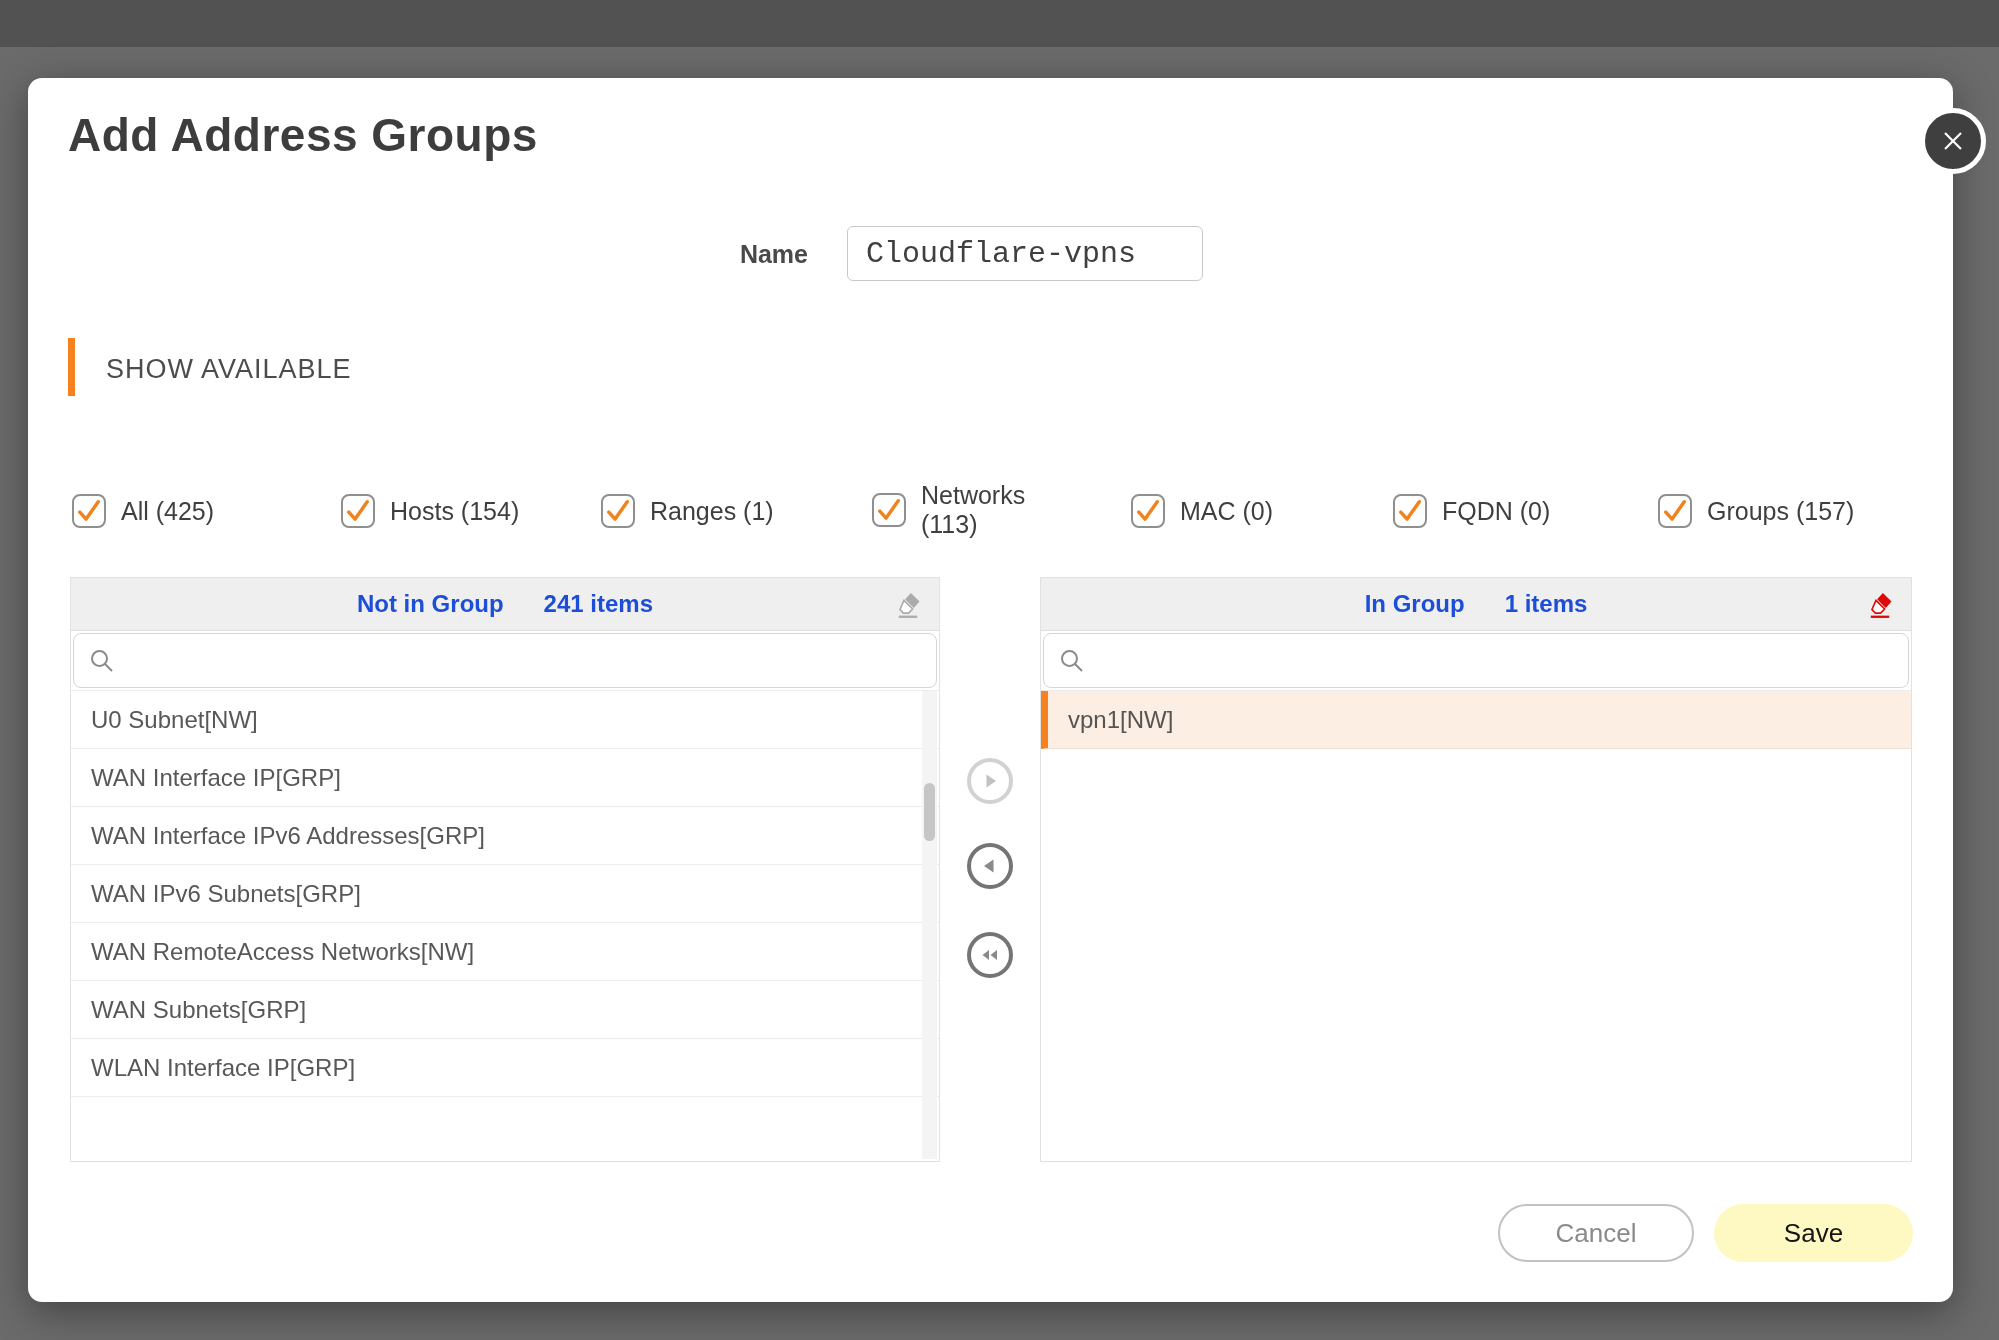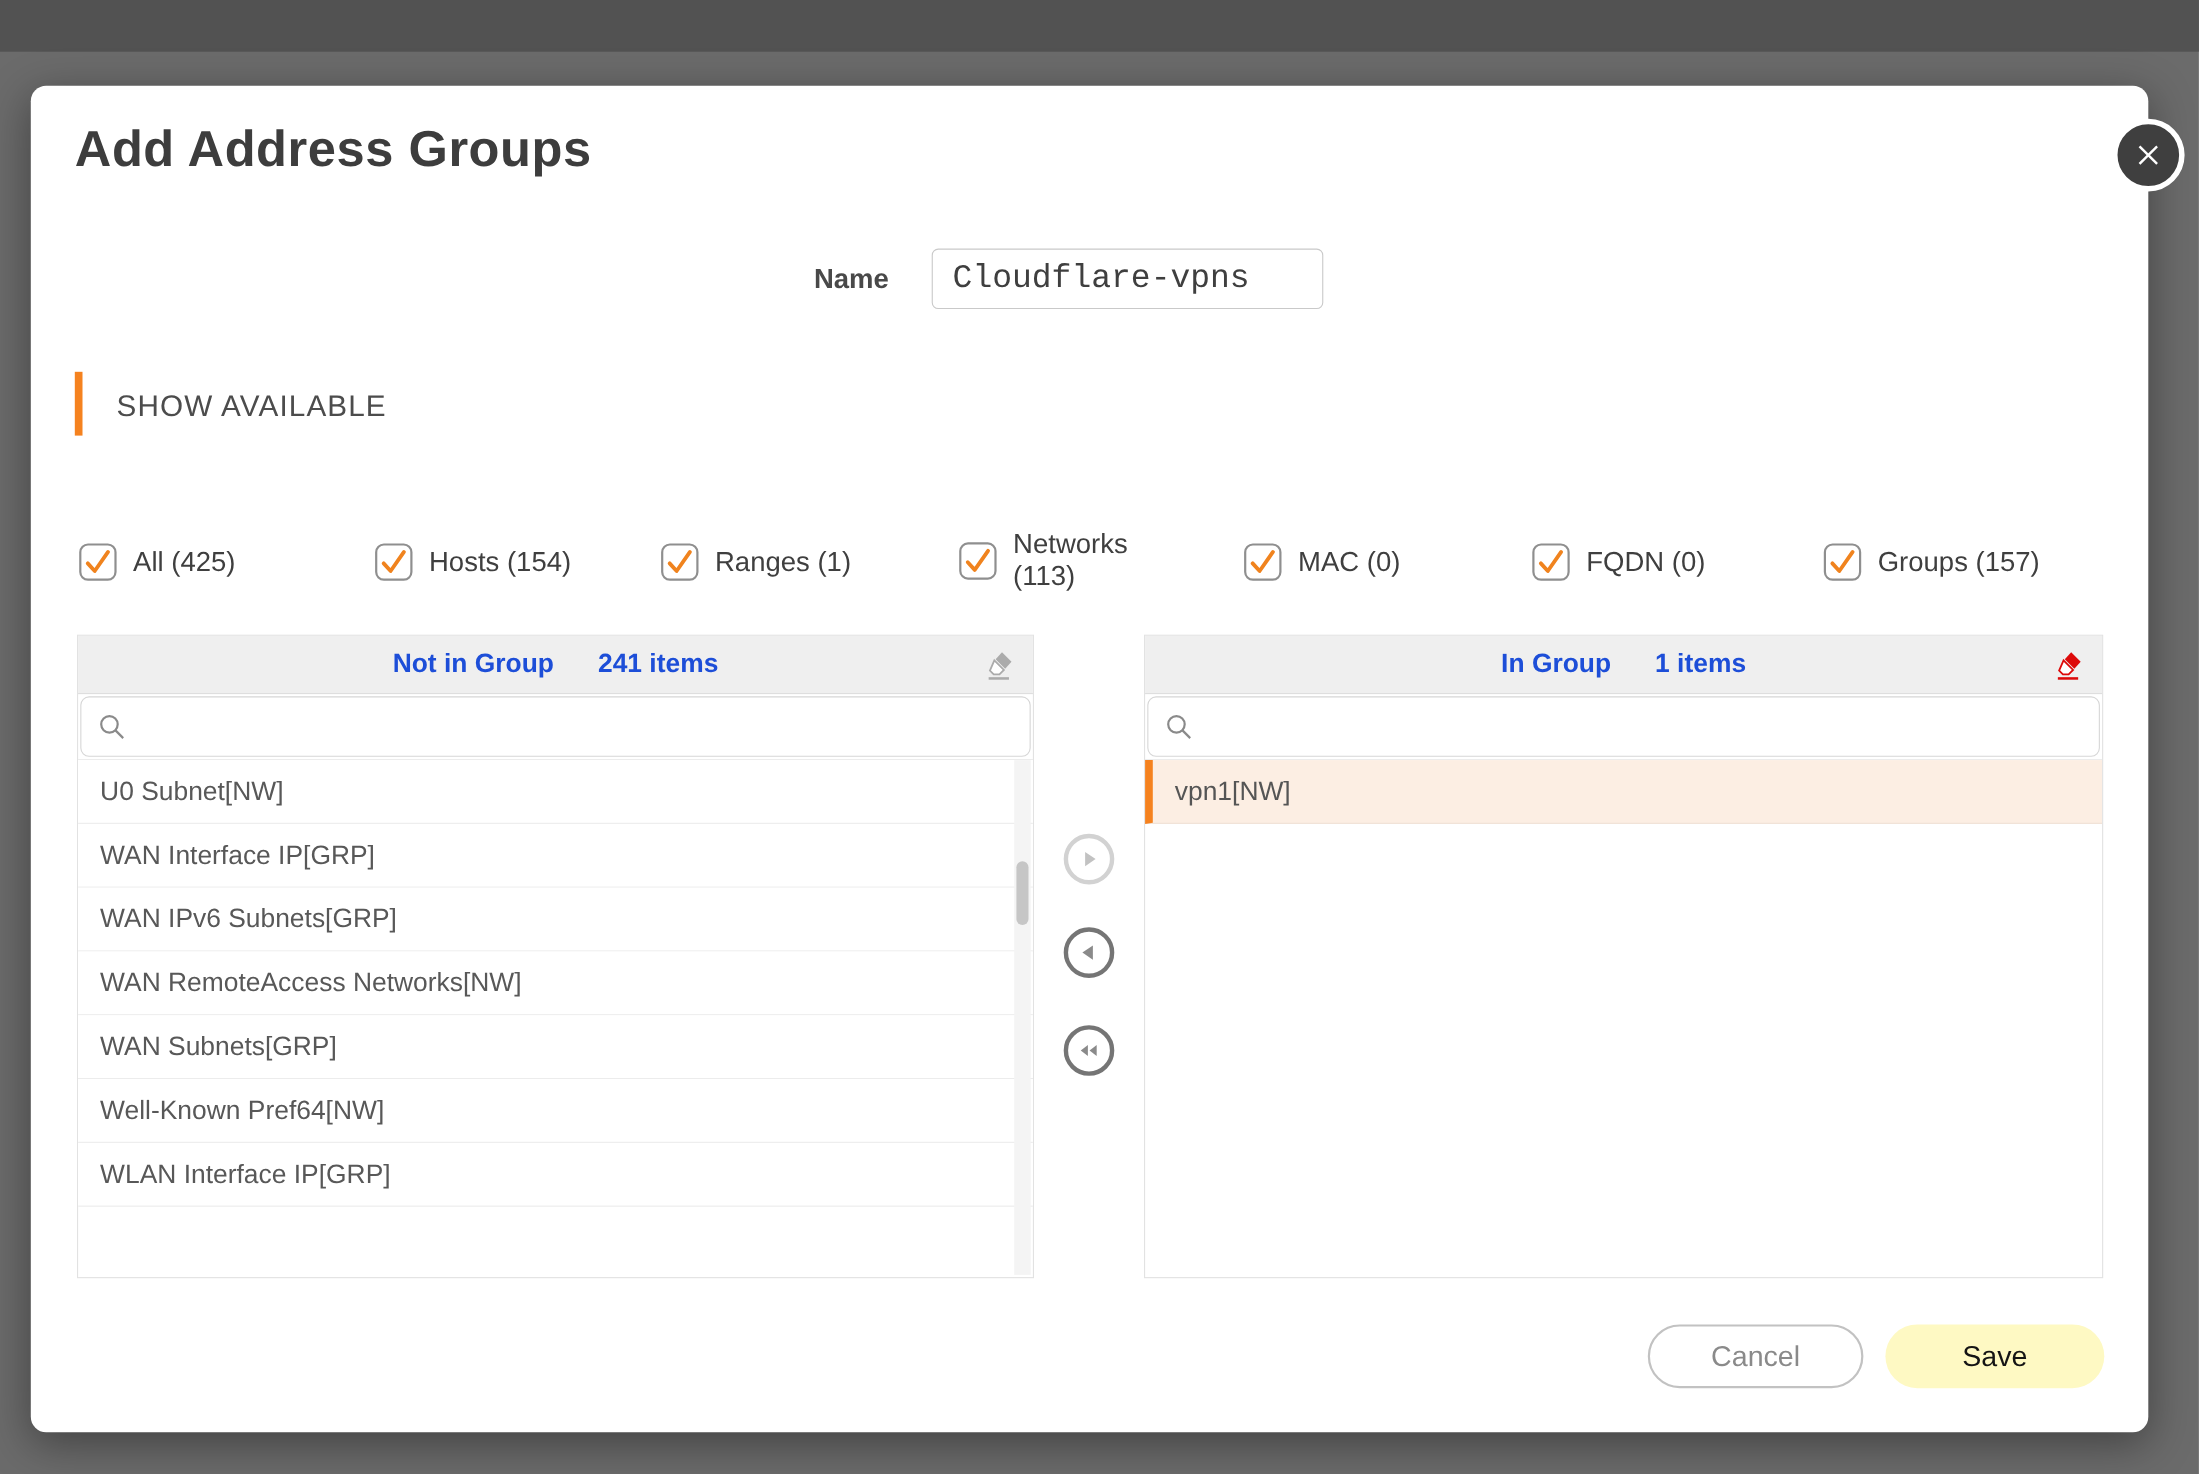--- a/index.html
+++ b/index.html
@@ -229,24 +229,24 @@
         <svg width="28" height="28" viewBox="0 0 28 28">
           <circle cx="11.5" cy="11.5" r="7.5" fill="none" stroke="#8a8a8a" stroke-width="2"></circle>
           <line x1="17" y1="17" x2="24" y2="24" stroke="#8a8a8a" stroke-width="2"></line>
         </svg>
       </span>
       <input type="text" style="">
     </div>
     <div class="list">
       <div class="row">U0 Subnet[NW]</div>
       <div class="row">WAN Interface IP[GRP]</div>
+      <div class="row">WAN Interface IPv6 Addresses[GRP]</div>
       <div class="row">WAN IPv6 Subnets[GRP]</div>
       <div class="row">WAN RemoteAccess Networks[NW]</div>
       <div class="row">WAN Subnets[GRP]</div>
-      <div class="row">Well-Known Pref64[NW]</div>
       <div class="row">WLAN Interface IP[GRP]</div>
       <div class="scrollbar">
         <div class="scroll-thumb"></div>
       </div>
     </div>
   </div>
 
   <button class="xfer xfer--add">
     <span style="display:flex;">
       <svg width="24" height="24" viewBox="0 0 24 24">

